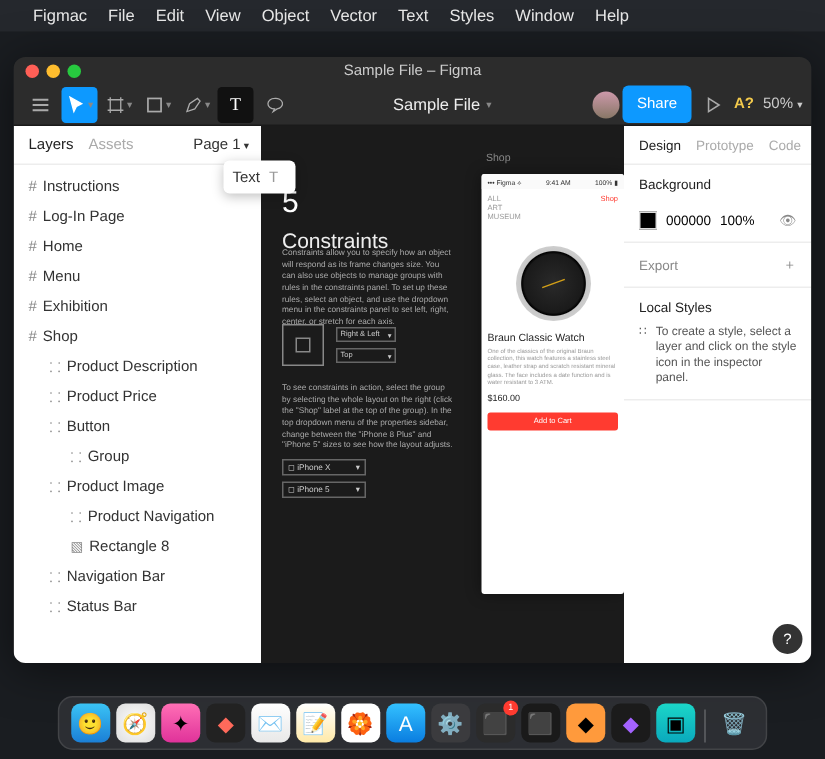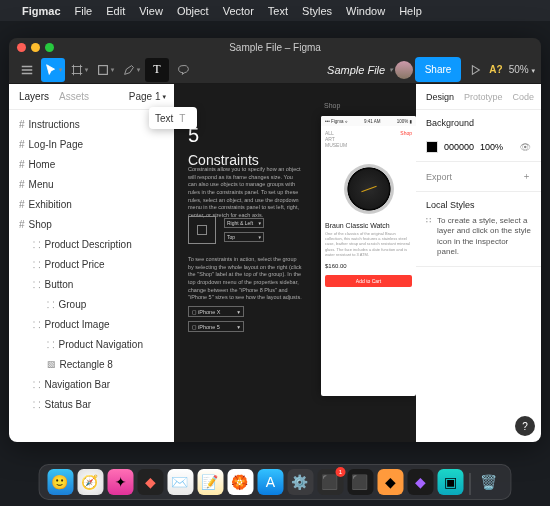--- a/index.html
+++ b/index.html
@@ -1,21 +1,21 @@
 <!DOCTYPE html>
 <html><head>
 <meta charset="utf-8">
 <style>
 * { margin: 0; padding: 0; box-sizing: border-box; font-family: -apple-system, BlinkMacSystemFont, "Segoe UI", sans-serif; }
 body { background: #1a1d21; width: 550px; height: 506px; overflow: hidden; position: relative; }
 
 
 .menubar { background: #25282d; height: 21px; display: flex; align-items: center; padding: 0 10px; font-size: 11px; color: #e8e8e8; gap: 14px; }
 .menubar .apple { font-size: 13px; margin-right: -2px; }
-.menubar .appname { font-weight: 700; }
+.menubar .appname { font-weight: 400; }
 .menubar span { cursor: default; }
 
 
 .window { position: absolute; top: 38px; left: 9px; right: 9px; height: 404px; border-radius: 8px; overflow: hidden; box-shadow: 0 4px 30px rgba(0,0,0,0.5); display: flex; flex-direction: column; }
 
 
 .titlebar { background: #2c2c2c; height: 18px; display: flex; align-items: center; padding: 0 8px; position: relative; }
 .traffic { display: flex; gap: 5px; }
 .traffic div { width: 9px; height: 9px; border-radius: 50%; }
 .tr-close { background: #ff5f56; }
@@ -23,21 +23,21 @@
 .tr-max { background: #27c93f; }
 .titlebar .title { position: absolute; left: 50%; transform: translateX(-50%); color: #ccc; font-size: 10px; }
 
 
 .toolbar { background: #2c2c2c; height: 28px; display: flex; align-items: center; padding: 0 6px; gap: 2px; border-bottom: 1px solid #1a1a1a; }
 .tool-btn { width: 24px; height: 24px; display: flex; align-items: center; justify-content: center; color: #aaa; border-radius: 3px; }
 .tool-btn svg { width: 14px; height: 14px; fill: currentColor; stroke: currentColor; }
 .tool-btn.active { background: #0d99ff; color: #fff; }
 .tool-btn.dark { background: #111; }
 .tool-btn .chev { font-size: 7px; margin-left: 1px; color: #888; }
-.toolbar .file-label { flex: 1; text-align: center; color: #eee; font-size: 11px; display: flex; align-items: center; justify-content: flex-end; gap: 4px; font-style: italic; }
+.toolbar .file-label { flex: 1; text-align: center; color: #eee; font-size: 11px; display: flex; align-items: center; justify-content: center; gap: 4px; }
 .avatar { width: 18px; height: 18px; border-radius: 50%; background: linear-gradient(#c9a,#876); }
 .share-btn { background: #0d99ff; color: #fff; padding: 7px 10px; border-radius: 4px; font-size: 10px; }
 .play { color: #aaa; }
 .a-q { color: #f2c94c; font-size: 10px; font-weight: 600; }
 .zoom { color: #ccc; font-size: 10px; margin-left: 4px; }
 
 
 .body { flex: 1; display: flex; overflow: hidden; background: #1b1b1b; }
 
 

